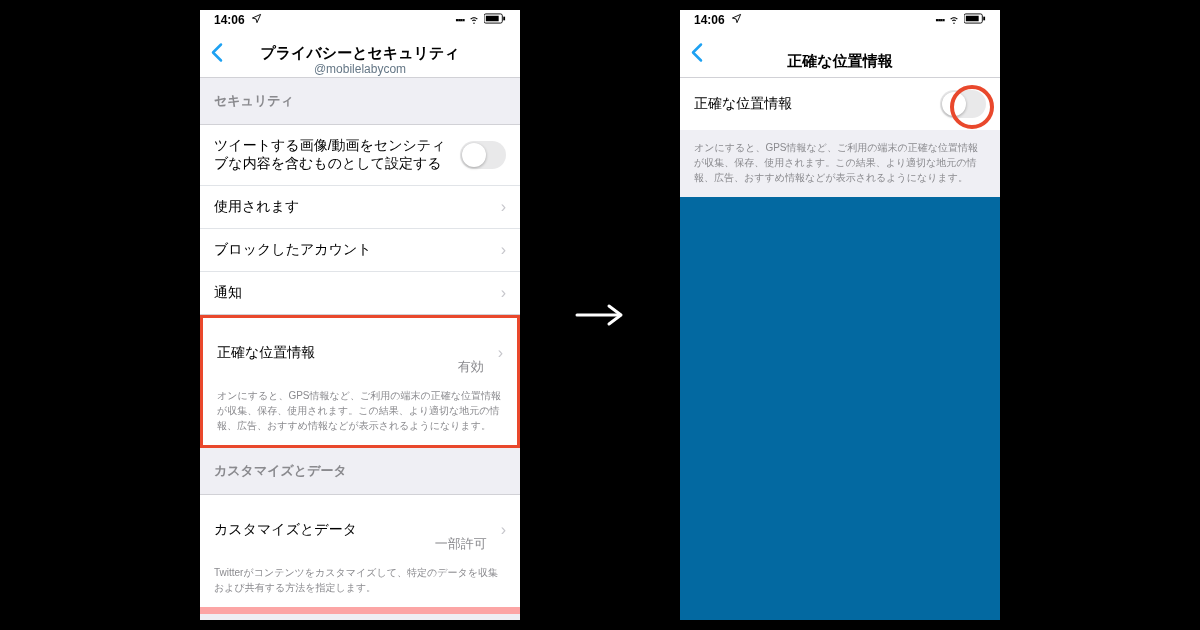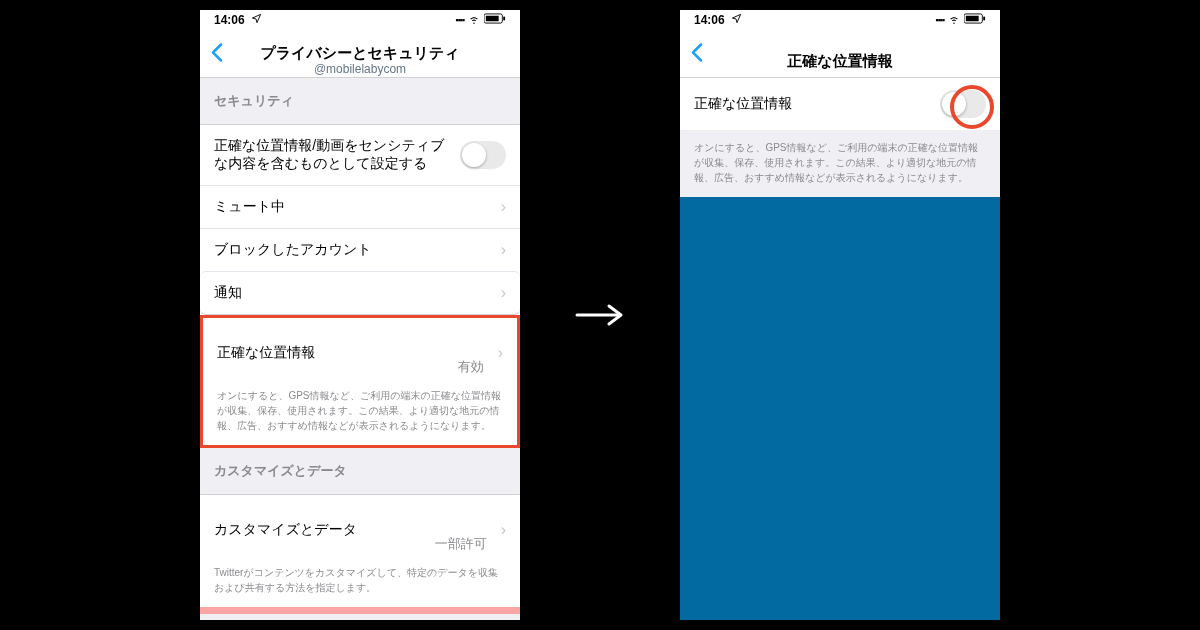--- a/index.html
+++ b/index.html
@@ -61,21 +61,21 @@
   }
   .row {
     background: #fff;
     border-top: 1px solid #e1e4e8;
     padding: 12px 14px;
     display: flex;
     align-items: center;
     justify-content: space-between;
     gap: 10px;
   }
-  .row:last-of-type { border-bottom: 1px solid #e1e4e8; border-radius: 6px; }
+  .row:last-of-type { border-bottom: 1px solid #e1e4e8; }
   .row-label { font-size: 14px; flex: 1; font-weight: 500; }
   .row-value { color: #8a8a8e; font-size: 13px; margin-top: 28px; }
   .chevron { color: #c7c7cc; font-size: 16px; margin-left: 4px; }
   .toggle {
     width: 46px; height: 28px; border-radius: 14px;
     background: #e9e9ea; position: relative; flex-shrink: 0;
   }
   .toggle .knob {
     width: 24px; height: 24px; border-radius: 50%;
     background: #fff; position: absolute; top: 2px; left: 2px;
@@ -144,27 +144,27 @@
     </div>
     <div class="nav-title-wrap">
       <div class="nav-title">プライバシーとセキュリティ</div>
       <div class="nav-sub">@mobilelabycom</div>
     </div>
   </div>
 
   <div class="section-header">セキュリティ</div>
   <div class="section-group">
     <div class="row first">
-      <span class="row-label">正確な位置情報/動画をセンシティブな内容を含むものとして設定する</span>
+      <span class="row-label">ツイートする画像/動画をセンシティブな内容を含むものとして設定する</span>
       <div class="toggle">
           <div class="knob"></div>
         </div>
     </div>
     <div class="row">
-      <span class="row-label">ミュート中</span>
+      <span class="row-label">使用されます</span>
       <span class="chevron">›</span>
     </div>
     <div class="row">
       <span class="row-label">ブロックしたアカウント</span>
       <span class="chevron">›</span>
     </div>
     <div class="row" style="border-bottom:1px solid #d1d1d6;">
       <span class="row-label">通知</span>
       <span class="chevron">›</span>
     </div>

